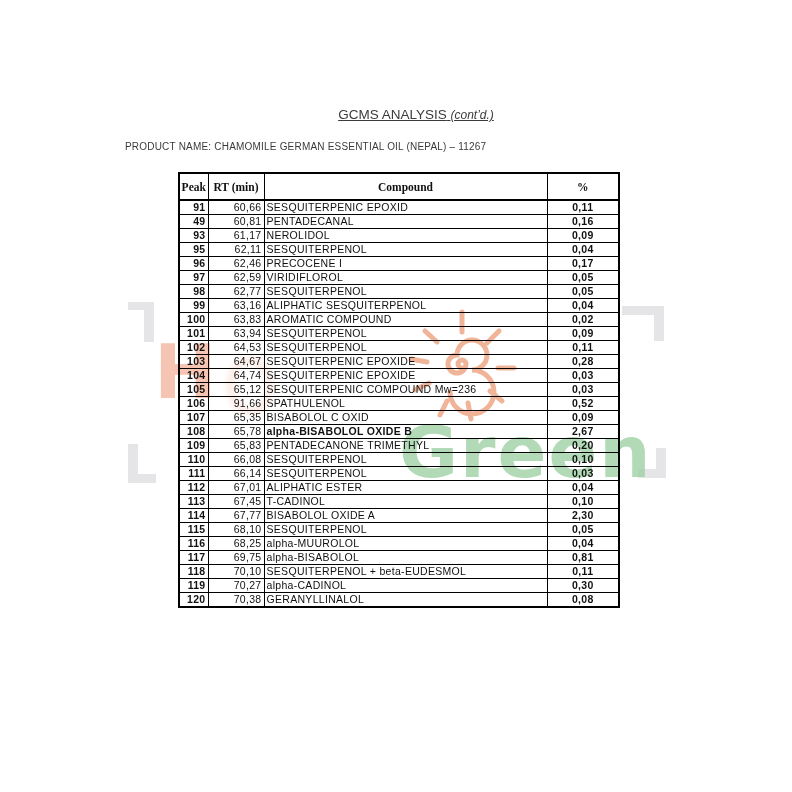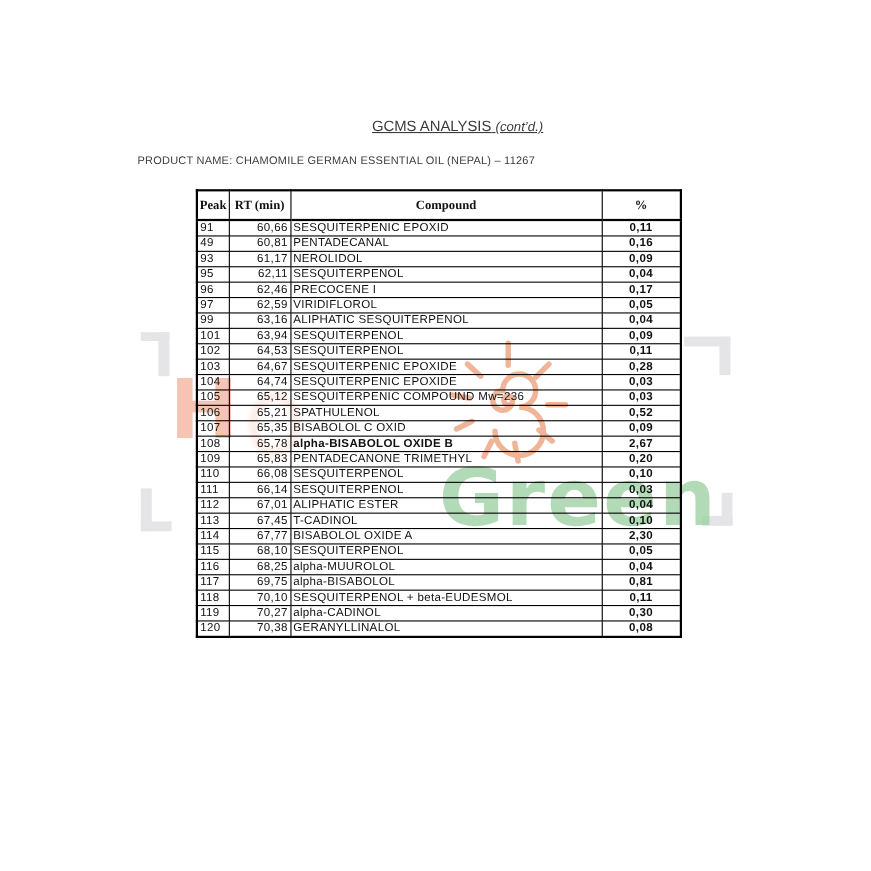--- a/index.html
+++ b/index.html
@@ -65,21 +65,21 @@
     font-weight:bold;font-size:11.5px;color:#111;
     height:25px;border:1.5px solid #000;border-bottom:2.5px solid #000;
     text-align:center;padding:0;background:transparent;
   }
   table.gcms td{
     font-size:10.5px;color:#111;line-height:1;
     height:13px;border:1.5px solid #000;
     padding:0 2px;white-space:nowrap;overflow:hidden;
     letter-spacing:.3px;background:transparent;
   }
-  td.col-peak{text-align:left;}
+  td.col-peak{text-align:right;font-weight:bold;}
   td.col-rt{text-align:right;}
   td.col-compound{text-align:left;padding-left:4px;}
   td.col-pct{text-align:center;font-weight:bold;}
   td.bold{font-weight:bold;}
 </style>
 </head>
 <body>
 
 <div class="page" style="--wm-orange: #f2a689; --wm-green: #9fd2a6; --wm-gray: #e3e3e6;">
 
@@ -167,26 +167,38 @@
             <td class="col-compound">PRECOCENE I</td>
             <td class="col-pct">0,17</td>
           </tr>
           <tr>
             <td class="col-peak">97</td>
             <td class="col-rt">62,59</td>
             <td class="col-compound">VIRIDIFLOROL</td>
             <td class="col-pct">0,05</td>
           </tr>
           <tr>
+            <td class="col-peak">98</td>
+            <td class="col-rt">62,77</td>
+            <td class="col-compound">SESQUITERPENOL</td>
+            <td class="col-pct">0,05</td>
+          </tr>
+          <tr>
             <td class="col-peak">99</td>
             <td class="col-rt">63,16</td>
             <td class="col-compound">ALIPHATIC SESQUITERPENOL</td>
             <td class="col-pct">0,04</td>
           </tr>
           <tr>
+            <td class="col-peak">100</td>
+            <td class="col-rt">63,83</td>
+            <td class="col-compound">AROMATIC COMPOUND</td>
+            <td class="col-pct">0,02</td>
+          </tr>
+          <tr>
             <td class="col-peak">101</td>
             <td class="col-rt">63,94</td>
             <td class="col-compound">SESQUITERPENOL</td>
             <td class="col-pct">0,09</td>
           </tr>
           <tr>
             <td class="col-peak">102</td>
             <td class="col-rt">64,53</td>
             <td class="col-compound">SESQUITERPENOL</td>
             <td class="col-pct">0,11</td>
@@ -204,21 +216,21 @@
             <td class="col-pct">0,03</td>
           </tr>
           <tr>
             <td class="col-peak">105</td>
             <td class="col-rt">65,12</td>
             <td class="col-compound">SESQUITERPENIC COMPOUND Mw=236</td>
             <td class="col-pct">0,03</td>
           </tr>
           <tr>
             <td class="col-peak">106</td>
-            <td class="col-rt">65,21</td>
+            <td class="col-rt">91,66</td>
             <td class="col-compound">SPATHULENOL</td>
             <td class="col-pct">0,52</td>
           </tr>
           <tr>
             <td class="col-peak">107</td>
             <td class="col-rt">65,35</td>
             <td class="col-compound">BISABOLOL C OXID</td>
             <td class="col-pct">0,09</td>
           </tr>
           <tr>

